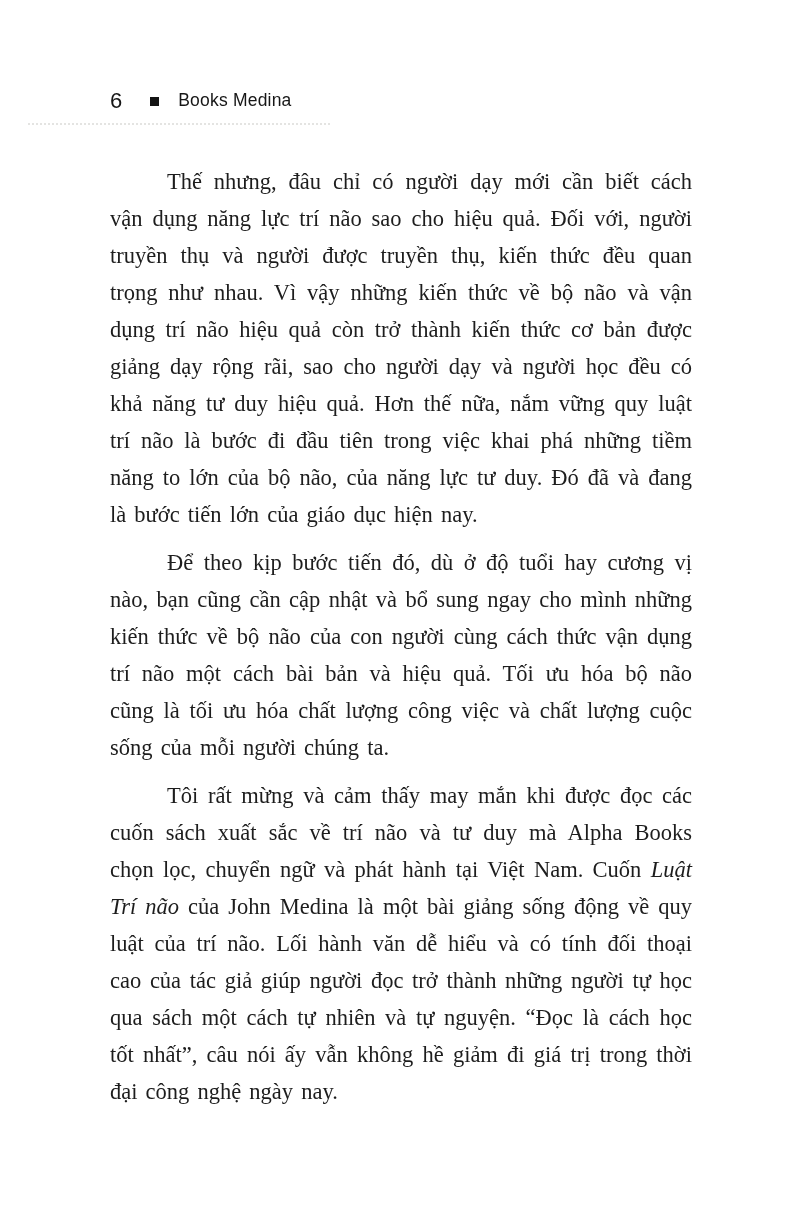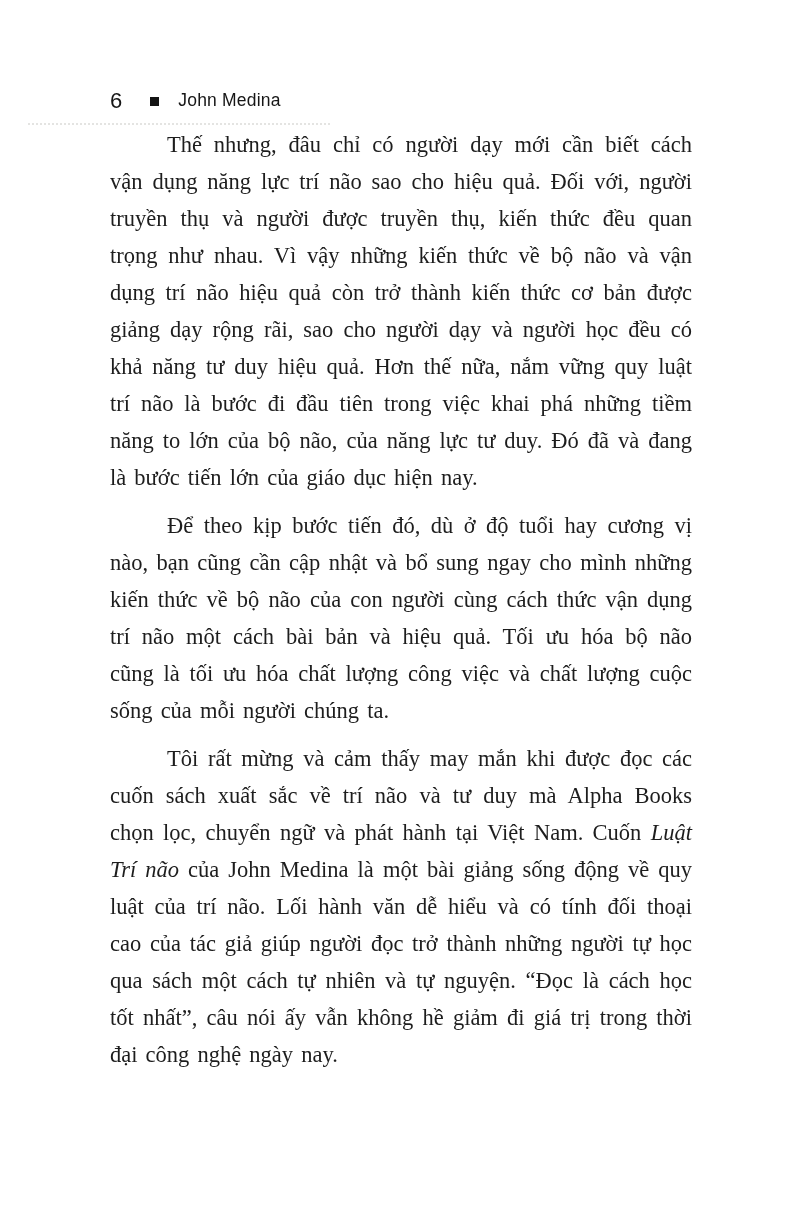--- a/index.html
+++ b/index.html
@@ -47,21 +47,21 @@
   }
   .header-rule {
     position: absolute;
     left: 28px;
     top: 123px;
     width: 302px;
     border-top: 2px dotted #e4e4e2;
     height: 0;
   }
   .page-body {
-    margin-top: 12px;
+    margin-top: 49px;
     font-size: 22.5px;
     line-height: 37px;
     text-align: justify;
     word-spacing: 2.5px;
   }
   .page-body p {
     margin: 0 0 11px 0;
     text-indent: 57px;
   }
   .page-body p:last-child {
@@ -72,21 +72,21 @@
   }
 </style>
 </head>
 <body>
 
 <div class="book-page">
 
   <header class="page-header">
     <span class="page-number">6</span>
     <span class="header-bullet"></span>
-    <span class="author-name">John Medina</span>
+    <span class="author-name">Books Medina</span>
   </header>
 
   <div class="header-rule"></div>
 
   <main class="page-body">
     <p>Thế nhưng, đâu chỉ có người dạy mới cần biết cách vận dụng năng lực trí não sao cho hiệu quả. Đối với, người truyền thụ và người được truyền thụ, kiến thức đều quan trọng như nhau. Vì vậy những kiến thức về bộ não và vận dụng trí não hiệu quả còn trở thành kiến thức cơ bản được giảng dạy rộng rãi, sao cho người dạy và người học đều có khả năng tư duy hiệu quả. Hơn thế nữa, nắm vững quy luật trí não là bước đi đầu tiên trong việc khai phá những tiềm năng to lớn của bộ não, của năng lực tư duy. Đó đã và đang là bước tiến lớn của giáo dục hiện nay.</p>
 
     <p>Để theo kịp bước tiến đó, dù ở độ tuổi hay cương vị nào, bạn cũng cần cập nhật và bổ sung ngay cho mình những kiến thức về bộ não của con người cùng cách thức vận dụng trí não một cách bài bản và hiệu quả. Tối ưu hóa bộ não cũng là tối ưu hóa chất lượng công việc và chất lượng cuộc sống của mỗi người chúng ta.</p>
 
     <p><span>Tôi rất mừng và cảm thấy may mắn khi được đọc các cuốn sách xuất sắc về trí não và tư duy mà Alpha Books chọn lọc, chuyển ngữ và phát hành tại Việt Nam. Cuốn </span><em class="book-title-italic">Luật Trí não</em><span> của John Medina là một bài giảng sống động về quy luật của trí não. Lối hành văn dễ hiểu và có tính đối thoại cao của tác giả giúp người đọc trở thành những người tự học qua sách một cách tự nhiên và tự nguyện. “Đọc là cách học tốt nhất”, câu nói ấy vẫn không hề giảm đi giá trị trong thời đại công nghệ ngày nay.</span></p>

